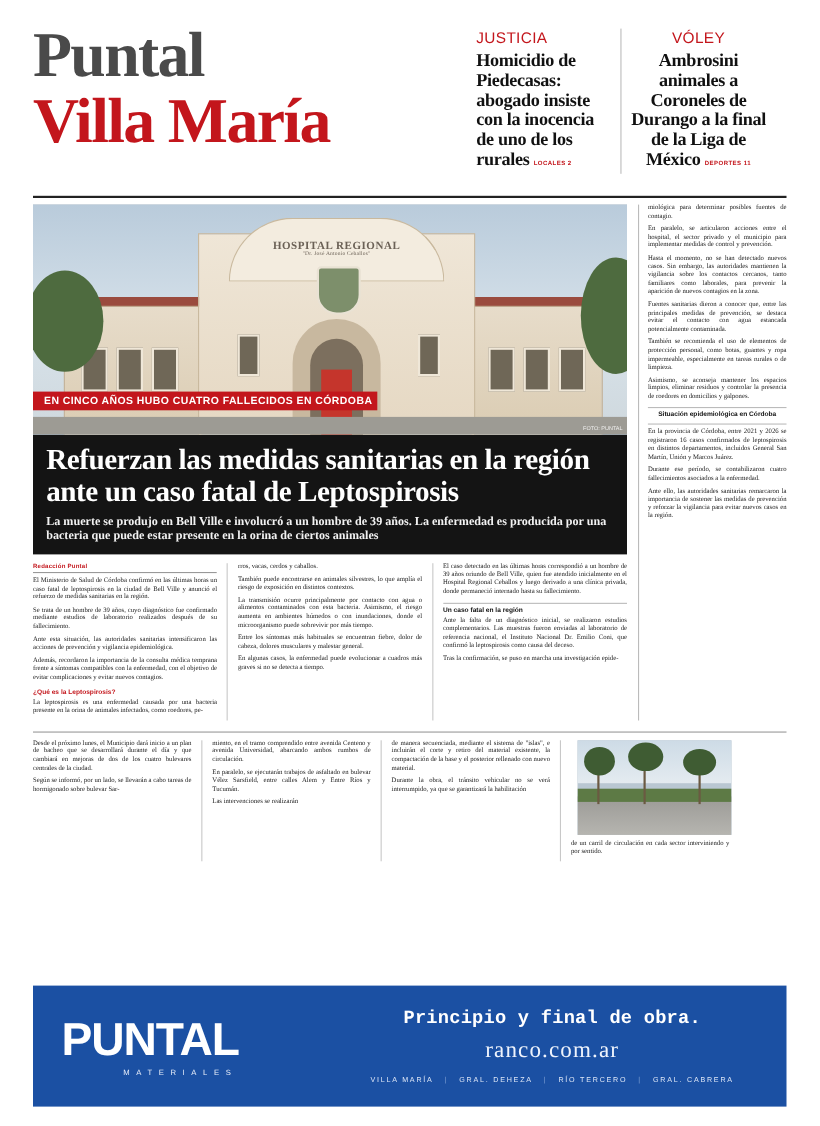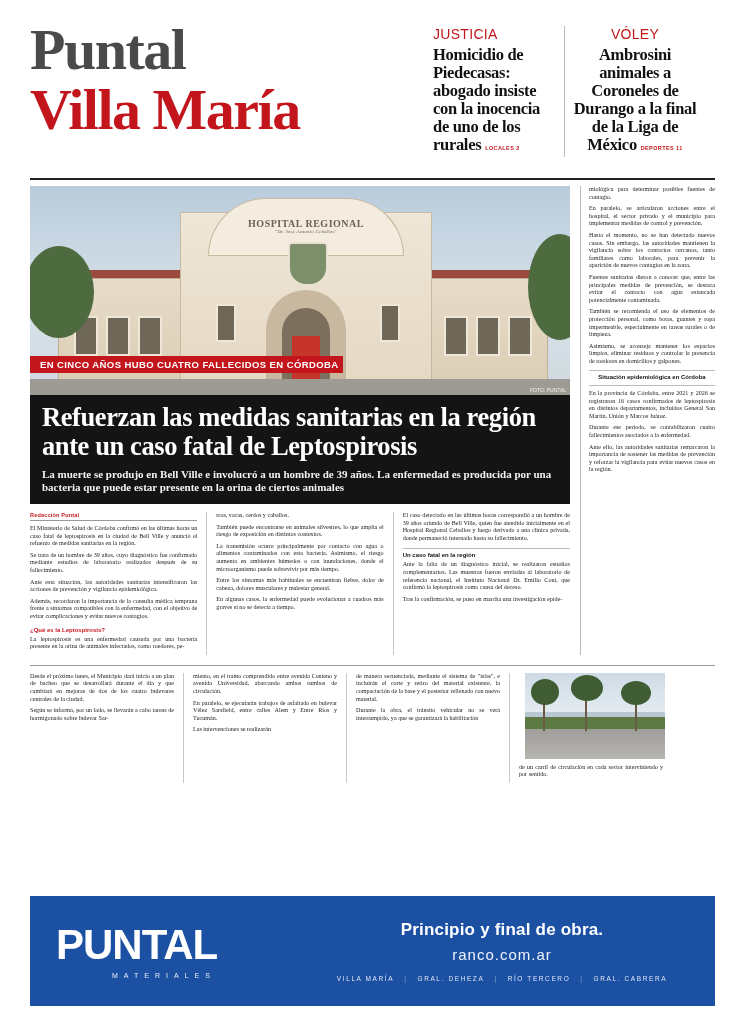--- a/index.html
+++ b/index.html
@@ -433,28 +433,28 @@
     margin-left: 56px;
     color: #e8eefa;
   }
   .ad-right {
     flex: 1;
     padding-right: 26px;
     box-sizing: border-box;
     text-align: center;
   }
   .ad-slogan {
-    font-family: Liberation Sans, sans-serif;
+    font-family: Liberation Mono, monospace;
     font-weight: bold;
     font-size: 17px;
     letter-spacing: 0.2px;
   }
   .ad-url {
-    font-family: Liberation Sans, sans-serif;
-    font-size: 15px;
+    font-family: Liberation Serif, serif;
+    font-size: 21px;
     letter-spacing: 1px;
     margin-top: 6px;
     color: #eef3fc;
   }
   .ad-cities {
     margin-top: 12px;
     font-family: "Liberation Sans", sans-serif;
     font-size: 6.5px;
     letter-spacing: 1.6px;
     color: #dde6f7;

